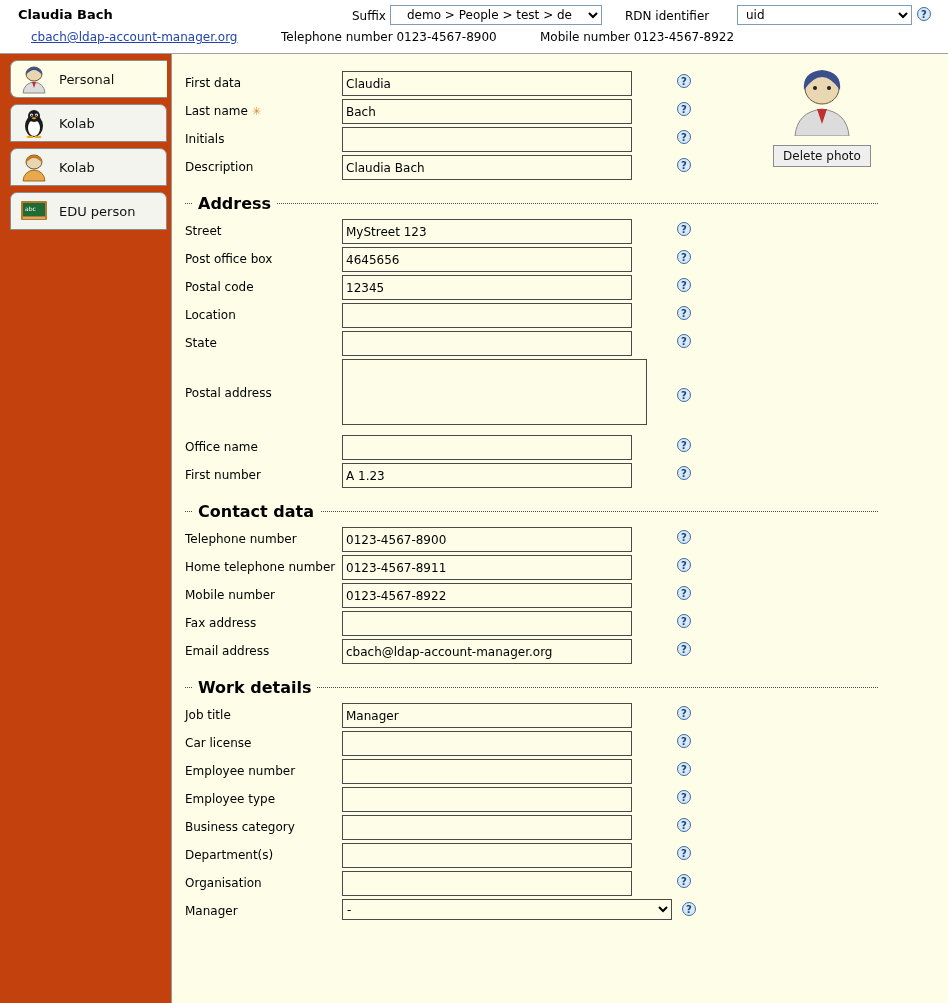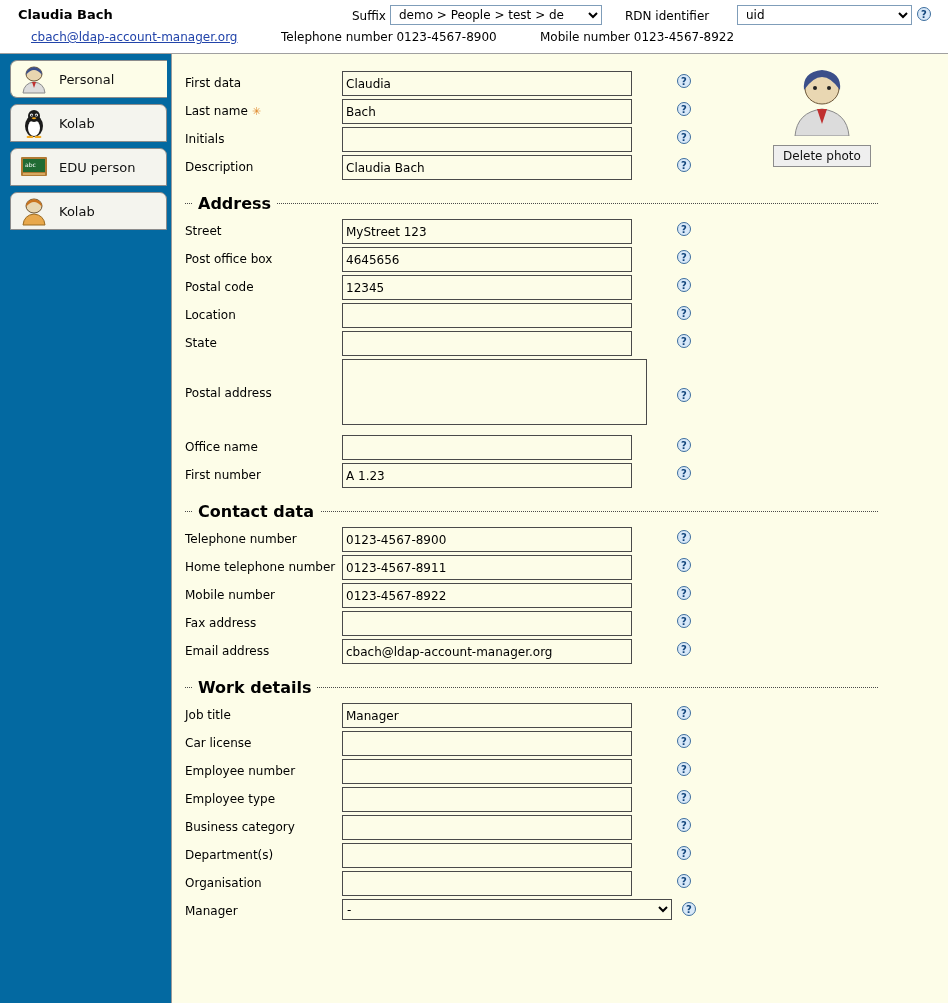--- a/index.html
+++ b/index.html
@@ -44,21 +44,21 @@
   .suffix-select {
     position: absolute;
     left: 390px;
     top: 5px;
     width: 212px;
     height: 20px;
     font-family: "DejaVu Sans", "Liberation Sans", sans-serif;
     font-size: 12px;
     border: 1px solid #7f9db9;
     background: #ffffff;
-    padding-left: 4px;
+    padding-left: 12px;
     box-sizing: border-box;
   }
   .hdr-rdn-label {
     position: absolute;
     left: 625px;
     top: 9px;
     font-size: 12px;
   }
   .rdn-select {
     position: absolute;
@@ -125,21 +125,21 @@
     height: 949px;
   }
 
   
   .sidebar {
     position: absolute;
     left: 0;
     top: 0;
     width: 172px;
     height: 949px;
-    background: #0369a1;
+    background: #c2410c;
     border-right: 1px solid #9a9a9a;
     box-sizing: border-box;
   }
   .tab {
     position: relative;
     margin: 6px 4px 0 10px;
     height: 38px;
     border: 1px solid #8c8c8c;
     border-radius: 7px 7px 0 0;
     background: #f4f4ee;
@@ -340,38 +340,38 @@
           <ellipse cx="11" cy="29" rx="3.4" ry="1.3" fill="#f2a81d"></ellipse>
           <ellipse cx="19" cy="29" rx="3.4" ry="1.3" fill="#f2a81d"></ellipse>
         </svg>
       </span>
       <span class="tab-label">Kolab</span>
     </div>
 
     <div class="tab">
       <span class="tab-icon">
         <svg viewBox="0 0 30 30" width="30" height="30">
+          <ellipse cx="15" cy="10" rx="8" ry="7" fill="#e8d6b0" stroke="#6b5638"></ellipse>
+          <path d="M7 11 Q15 1 23 11 Q23 4 15 3 Q7 4 7 11 Z" fill="#c9741f"></path>
+          <path d="M4 29 Q5 19 15 18 Q25 19 26 29 Z" fill="#e8a84c" stroke="#9a6a20"></path>
+        </svg>
+      </span>
+      <span class="tab-label">Kolab</span>
+    </div>
+
+    <div class="tab">
+      <span class="tab-icon">
+        <svg viewBox="0 0 30 30" width="30" height="30">
           <rect x="2" y="5" width="26" height="19" rx="1" fill="#b07a33"></rect>
           <rect x="4" y="7" width="22" height="13" fill="#1f6b34"></rect>
           <text x="6" y="15" font-size="6" fill="#ffffff" font-family="DejaVu Sans, sans-serif">abc</text>
           <rect x="4" y="21" width="22" height="2" fill="#d8a860"></rect>
         </svg>
       </span>
       <span class="tab-label">EDU person</span>
-    </div>
-
-    <div class="tab">
-      <span class="tab-icon">
-        <svg viewBox="0 0 30 30" width="30" height="30">
-          <ellipse cx="15" cy="10" rx="8" ry="7" fill="#e8d6b0" stroke="#6b5638"></ellipse>
-          <path d="M7 11 Q15 1 23 11 Q23 4 15 3 Q7 4 7 11 Z" fill="#c9741f"></path>
-          <path d="M4 29 Q5 19 15 18 Q25 19 26 29 Z" fill="#e8a84c" stroke="#9a6a20"></path>
-        </svg>
-      </span>
-      <span class="tab-label">Kolab</span>
     </div>
   </div>
 
   <div class="main">
 
     <div class="photo-box">
       <span class="photo-av">
         <svg viewBox="0 0 64 72" width="64" height="72">
           <ellipse cx="32" cy="24" rx="17" ry="16" fill="#e9d7b2" stroke="#6b5638"></ellipse>
           <path d="M14 26 Q32 0 50 26 Q52 8 32 6 Q12 8 14 26 Z" fill="#3b4f8a"></path>

